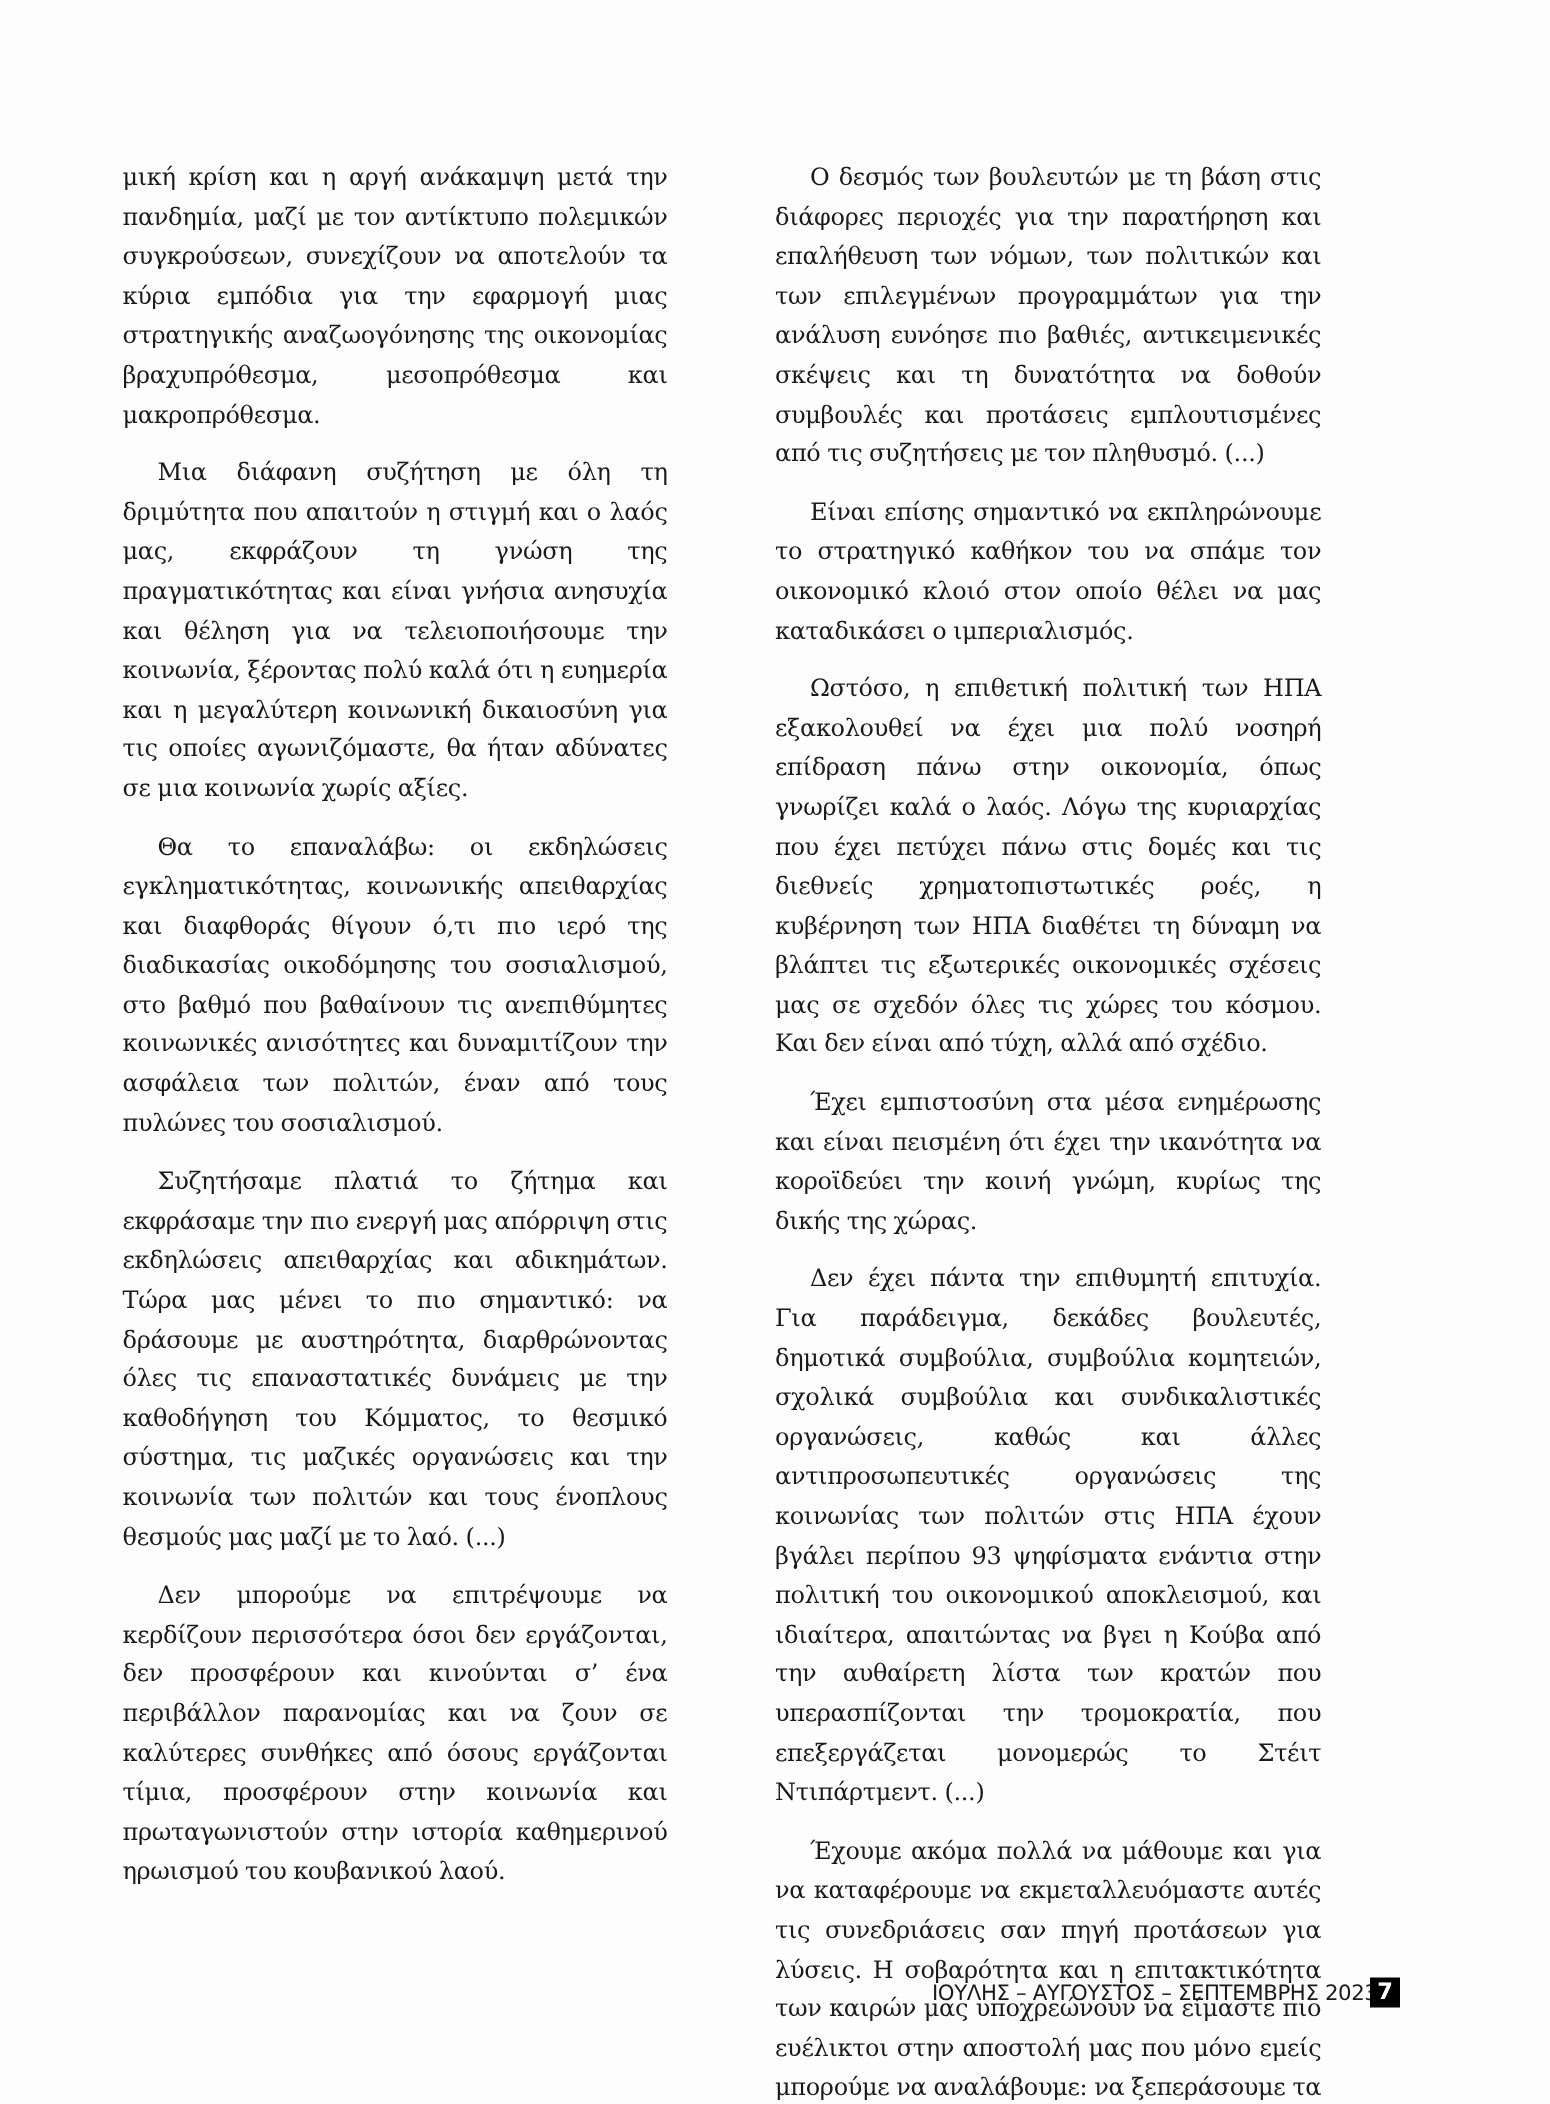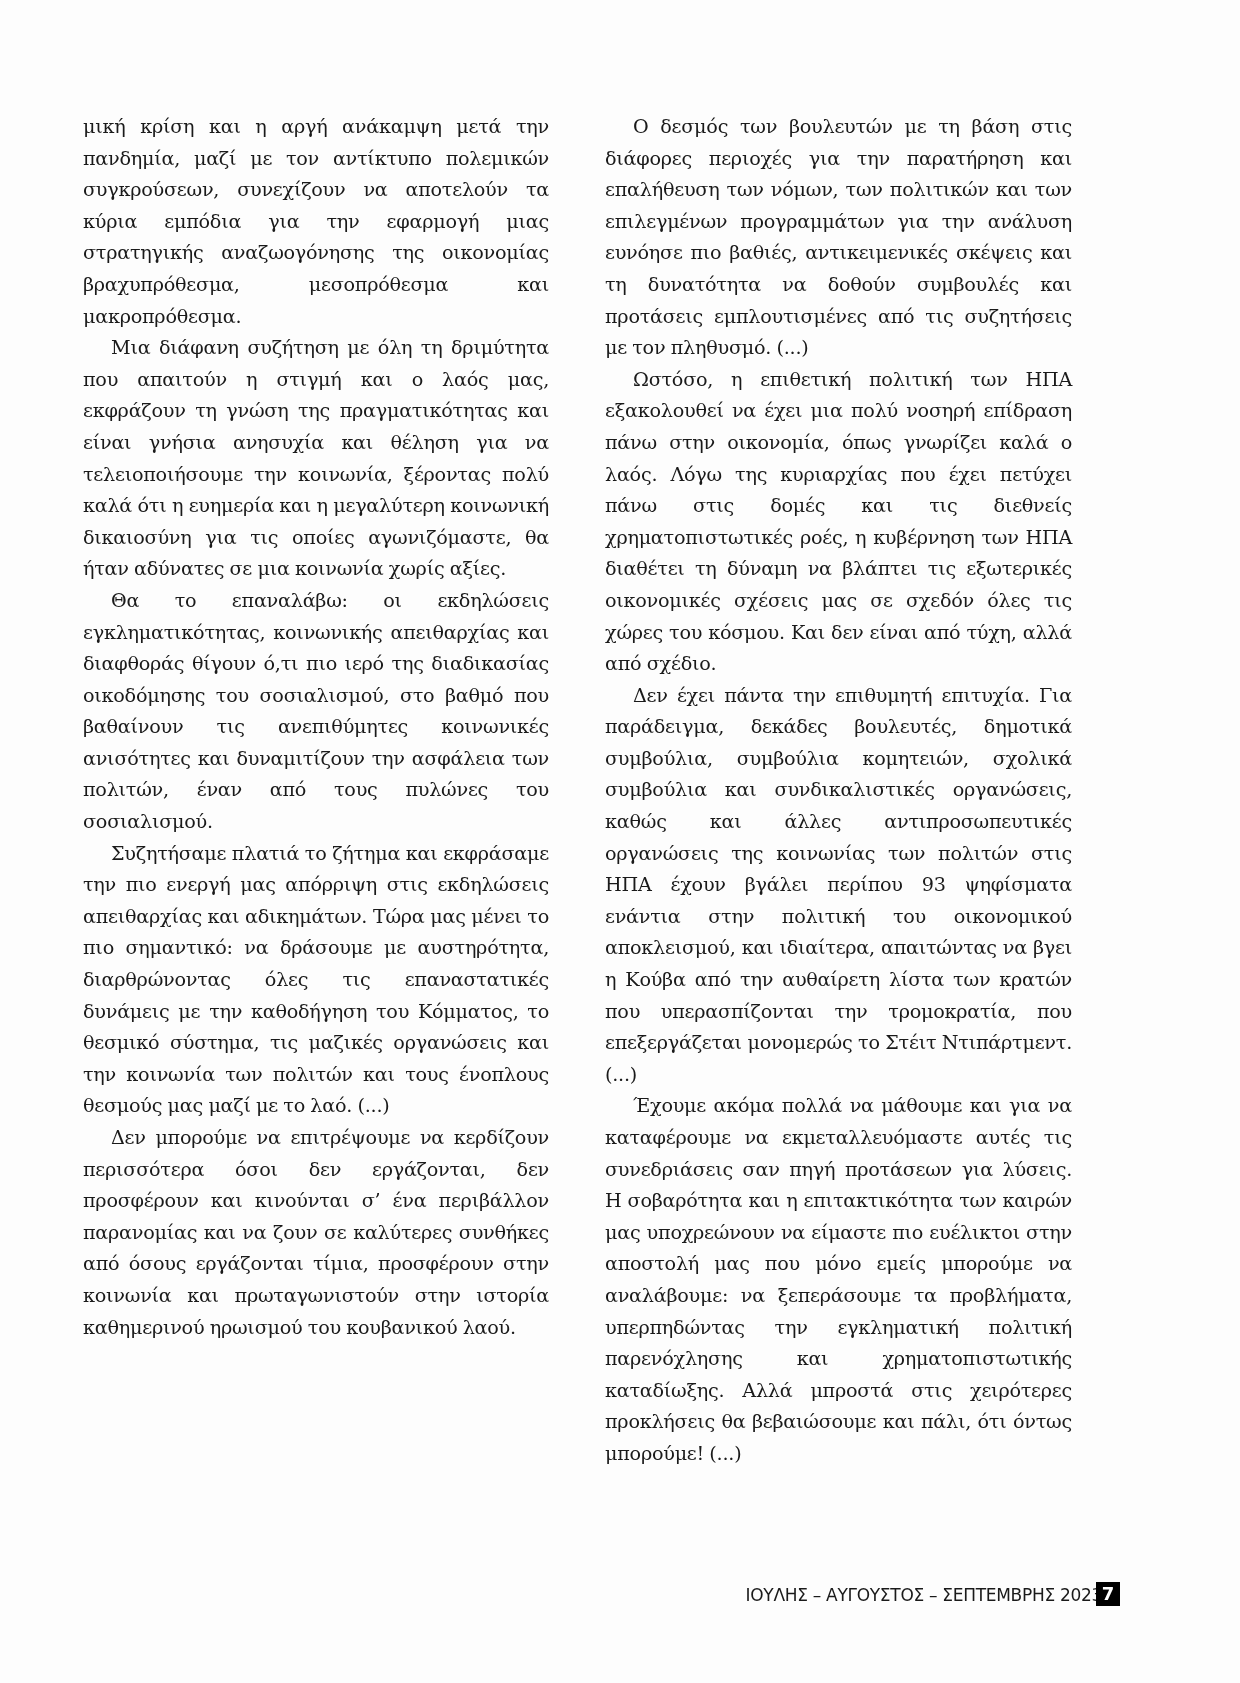--- a/index.html
+++ b/index.html
@@ -19,21 +19,21 @@
     font-size: 19.2px;
     line-height: 31.6px;
     text-align: justify;
     hyphens: manual;
     letter-spacing: -0.25px;
     word-spacing: -0.5px;
   }
   .col-left { left: 83px; }
   .col-right { left: 605px; width: 467px; }
   .column p {
-    margin: 0;
+    margin: 15px;
     text-indent: 28px;
   }
   .column p.continued { text-indent: 0; }
   .footer {
     position: absolute;
     top: 1582px;
     left: 0;
     width: 1240px;
     height: 30px;
   }
@@ -69,21 +69,23 @@
   <p class="continued">μική κρίση και η αργή ανάκαμψη μετά την πανδημία, μαζί με τον αντίκτυπο πολεμικών συγκρούσεων, συνεχίζουν να αποτελούν τα κύρια εμπόδια για την εφαρμογή μιας στρατηγικής αναζωογόνησης της οικονομίας βραχυπρόθεσμα, μεσοπρόθεσμα και μακροπρόθεσμα.</p>
   <p>Μια διάφανη συζήτηση με όλη τη δριμύτητα που απαιτούν η στιγμή και ο λαός μας, εκφράζουν τη γνώση της πραγματικότητας και είναι γνήσια ανησυχία και θέληση για να τελειοποιήσουμε την κοινωνία, ξέροντας πολύ καλά ότι η ευημερία και η μεγαλύτερη κοινωνική δικαιοσύνη για τις οποίες αγωνιζόμαστε, θα ήταν αδύνατες σε μια κοινωνία χωρίς αξίες.</p>
   <p>Θα το επαναλάβω: οι εκδηλώσεις εγκληματικότητας, κοινωνικής απειθαρχίας και διαφθοράς θίγουν ό,τι πιο ιερό της διαδικασίας οικοδόμησης του σοσιαλισμού, στο βαθμό που βαθαίνουν τις ανεπιθύμητες κοινωνικές ανισότητες και δυναμιτίζουν την ασφάλεια των πολιτών, έναν από τους πυλώνες του σοσιαλισμού.</p>
   <p>Συζητήσαμε πλατιά το ζήτημα και εκφράσαμε την πιο ενεργή μας απόρριψη στις εκδηλώσεις απειθαρχίας και αδικημάτων. Τώρα μας μένει το πιο σημαντικό: να δράσουμε με αυστηρότητα, διαρθρώνοντας όλες τις επαναστατικές δυνάμεις με την καθοδήγηση του Κόμματος, το θεσμικό σύστημα, τις μαζικές οργανώσεις και την κοινωνία των πολιτών και τους ένοπλους θεσμούς μας μαζί με το λαό. (...)</p>
   <p>Δεν μπορούμε να επιτρέψουμε να κερδίζουν περισσότερα όσοι δεν εργάζονται, δεν προσφέρουν και κινούνται σ’ ένα περιβάλλον παρανομίας και να ζουν σε καλύτερες συνθήκες από όσους εργάζονται τίμια, προσφέρουν στην κοινωνία και πρωταγωνιστούν στην ιστορία καθημερινού ηρωισμού του κουβανικού λαού.</p>
 
 </div>
 
 <div class="column col-right">
   <p>Ο δεσμός των βουλευτών με τη βάση στις διάφορες περιοχές για την παρατήρηση και επαλήθευση των νόμων, των πολιτικών και των επιλεγμένων προγραμμάτων για την ανάλυση ευνόησε πιο βαθιές, αντικειμενικές σκέψεις και τη δυνατότητα να δοθούν συμβουλές και προτάσεις εμπλουτισμένες από τις συζητήσεις με τον πληθυσμό. (...)</p>
+  <p>Είναι επίσης σημαντικό να εκπληρώνουμε το στρατηγικό καθήκον του να σπάμε τον οικονομικό κλοιό στον οποίο θέλει να μας καταδικάσει ο ιμπεριαλισμός.</p>
   <p>Ωστόσο, η επιθετική πολιτική των ΗΠΑ εξακολουθεί να έχει μια πολύ νοσηρή επίδραση πάνω στην οικονομία, όπως γνωρίζει καλά ο λαός. Λόγω της κυριαρχίας που έχει πετύχει πάνω στις δομές και τις διεθνείς χρηματοπιστωτικές ροές, η κυβέρνηση των ΗΠΑ διαθέτει τη δύναμη να βλάπτει τις εξωτερικές οικονομικές σχέσεις μας σε σχεδόν όλες τις χώρες του κόσμου. Και δεν είναι από τύχη, αλλά από σχέδιο.</p>
+  <p>Έχει εμπιστοσύνη στα μέσα ενημέρωσης και είναι πεισμένη ότι έχει την ικανότητα να κοροϊδεύει την κοινή γνώμη, κυρίως της δικής της χώρας.</p>
   <p>Δεν έχει πάντα την επιθυμητή επιτυχία. Για παράδειγμα, δεκάδες βουλευτές, δημοτικά συμβούλια, συμβούλια κομητειών, σχολικά συμβούλια και συνδικαλιστικές οργανώσεις, καθώς και άλλες αντιπροσωπευτικές οργανώσεις της κοινωνίας των πολιτών στις ΗΠΑ έχουν βγάλει περίπου 93 ψηφίσματα ενάντια στην πολιτική του οικονομικού αποκλεισμού, και ιδιαίτερα, απαιτώντας να βγει η Κούβα από την αυθαίρετη λίστα των κρατών που υπερασπίζονται την τρομοκρατία, που επεξεργάζεται μονομερώς το Στέιτ Ντιπάρτμεντ. (...)</p>
   <p>Έχουμε ακόμα πολλά να μάθουμε και για να καταφέρουμε να εκμεταλλευόμαστε αυτές τις συνεδριάσεις σαν πηγή προτάσεων για λύσεις. Η σοβαρότητα και η επιτακτικότητα των καιρών μας υποχρεώνουν να είμαστε πιο ευέλικτοι στην αποστολή μας που μόνο εμείς μπορούμε να αναλάβουμε: να ξεπεράσουμε τα προβλήματα, υπερπηδώντας την εγκληματική πολιτική παρενόχλησης και χρηματοπιστωτικής καταδίωξης. Αλλά μπροστά στις χειρότερες προκλήσεις θα βεβαιώσουμε και πάλι, ότι όντως μπορούμε! (...)</p>
 </div>
 
 <div class="footer">
   <span class="footer-text">ΙΟΥΛΗΣ – ΑΥΓΟΥΣΤΟΣ – ΣΕΠΤΕΜΒΡΗΣ 2023</span>
   <span class="page-number">7</span>
 </div>
 
 </body></html>

